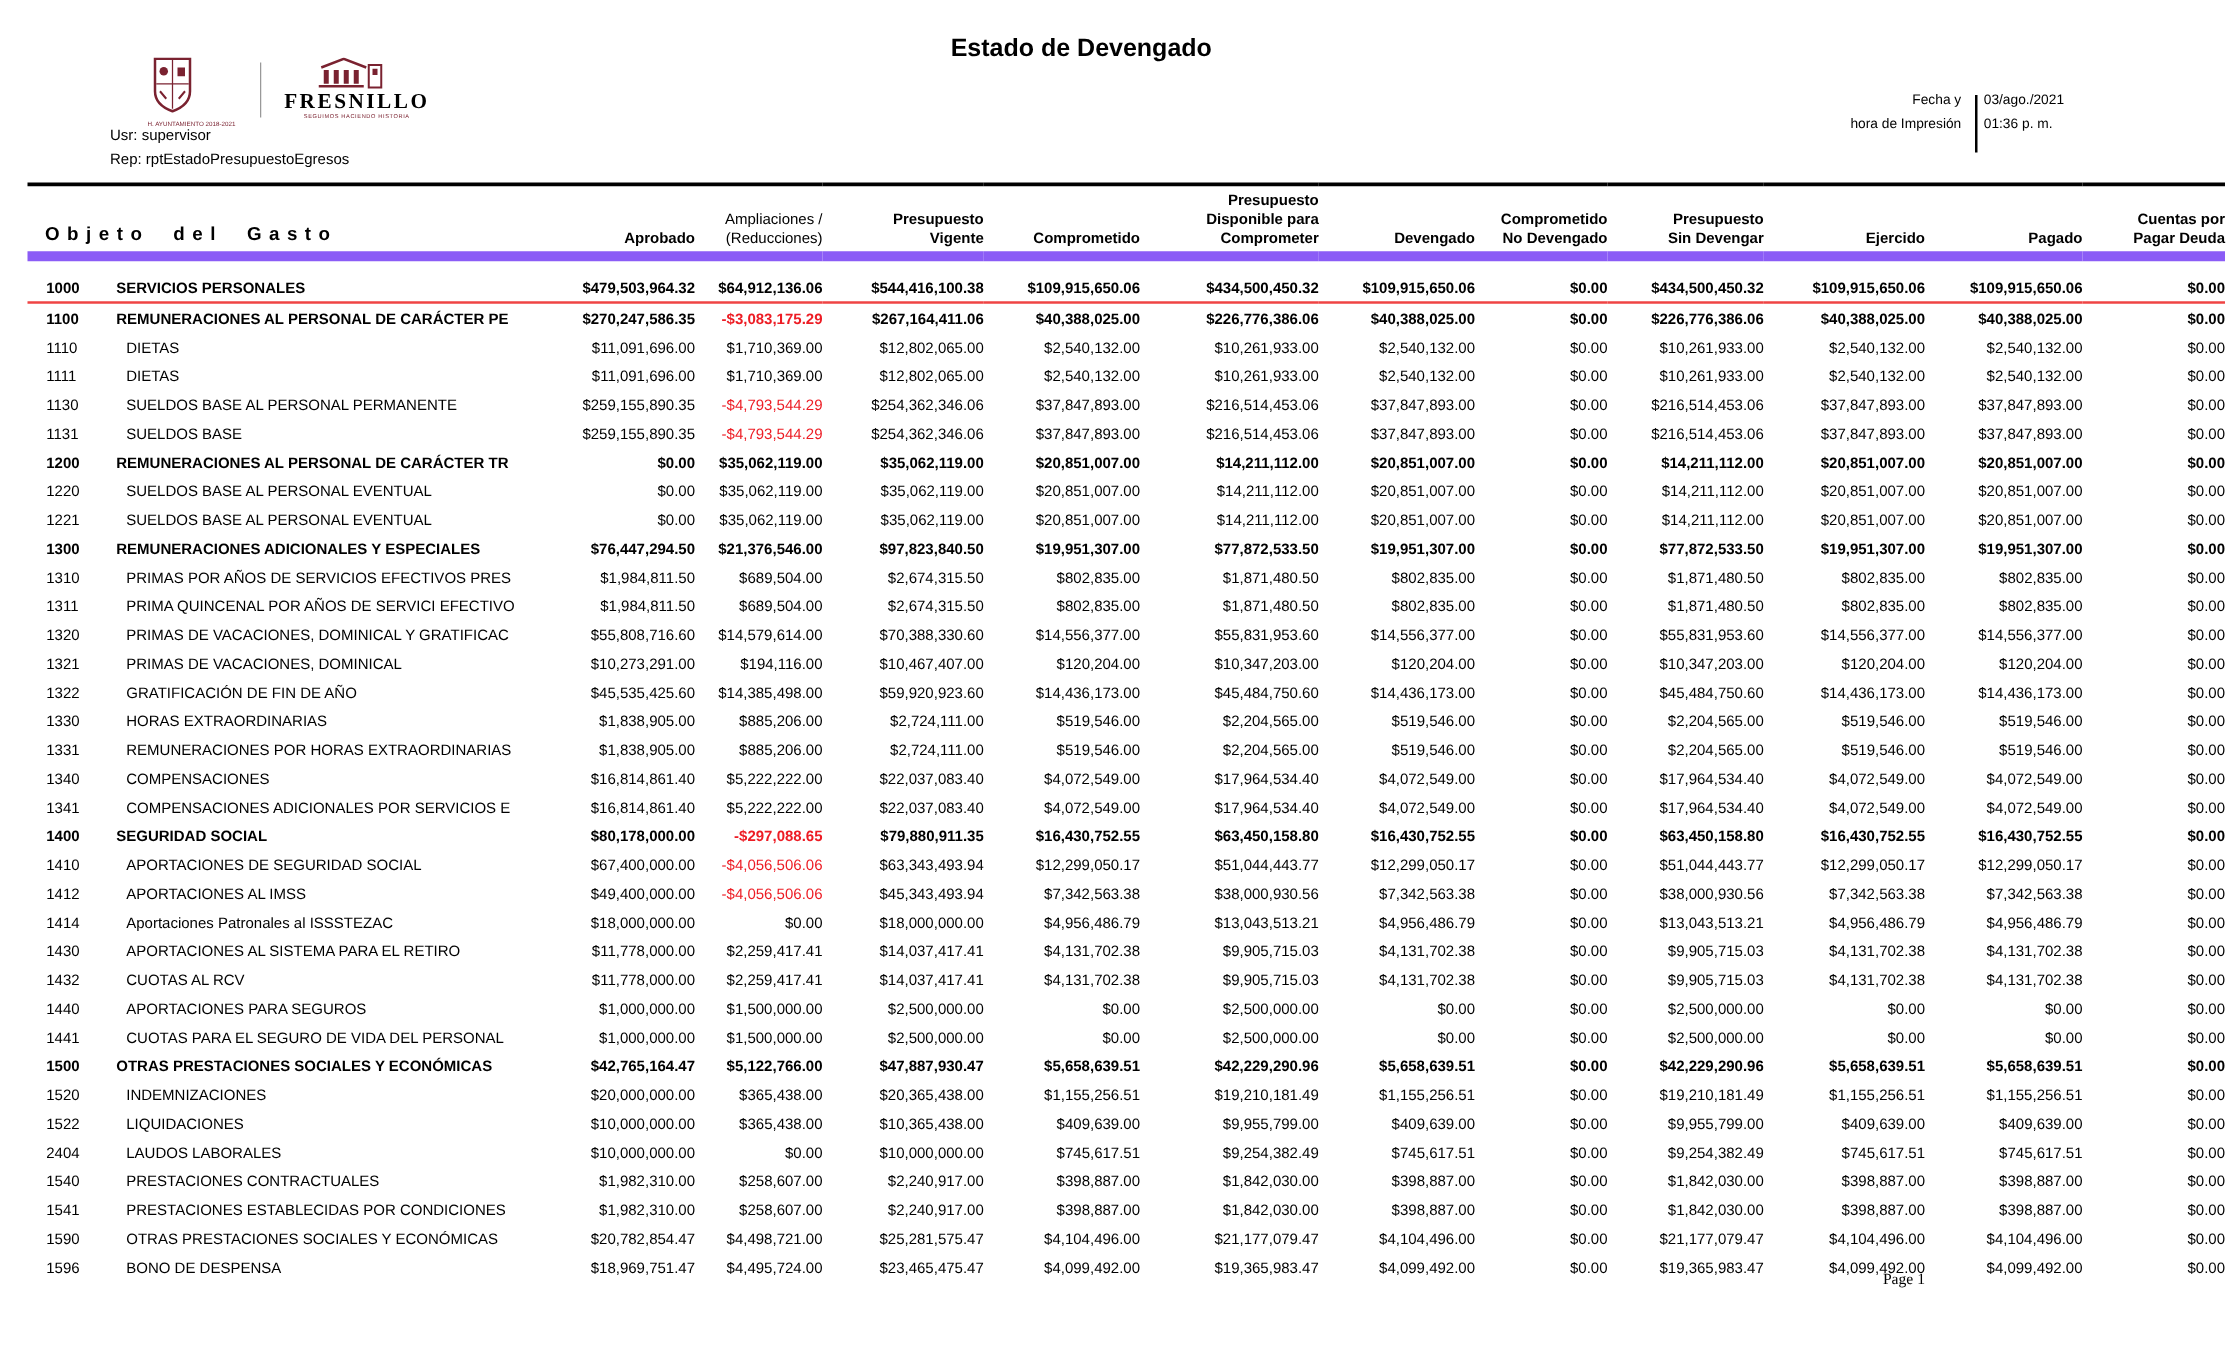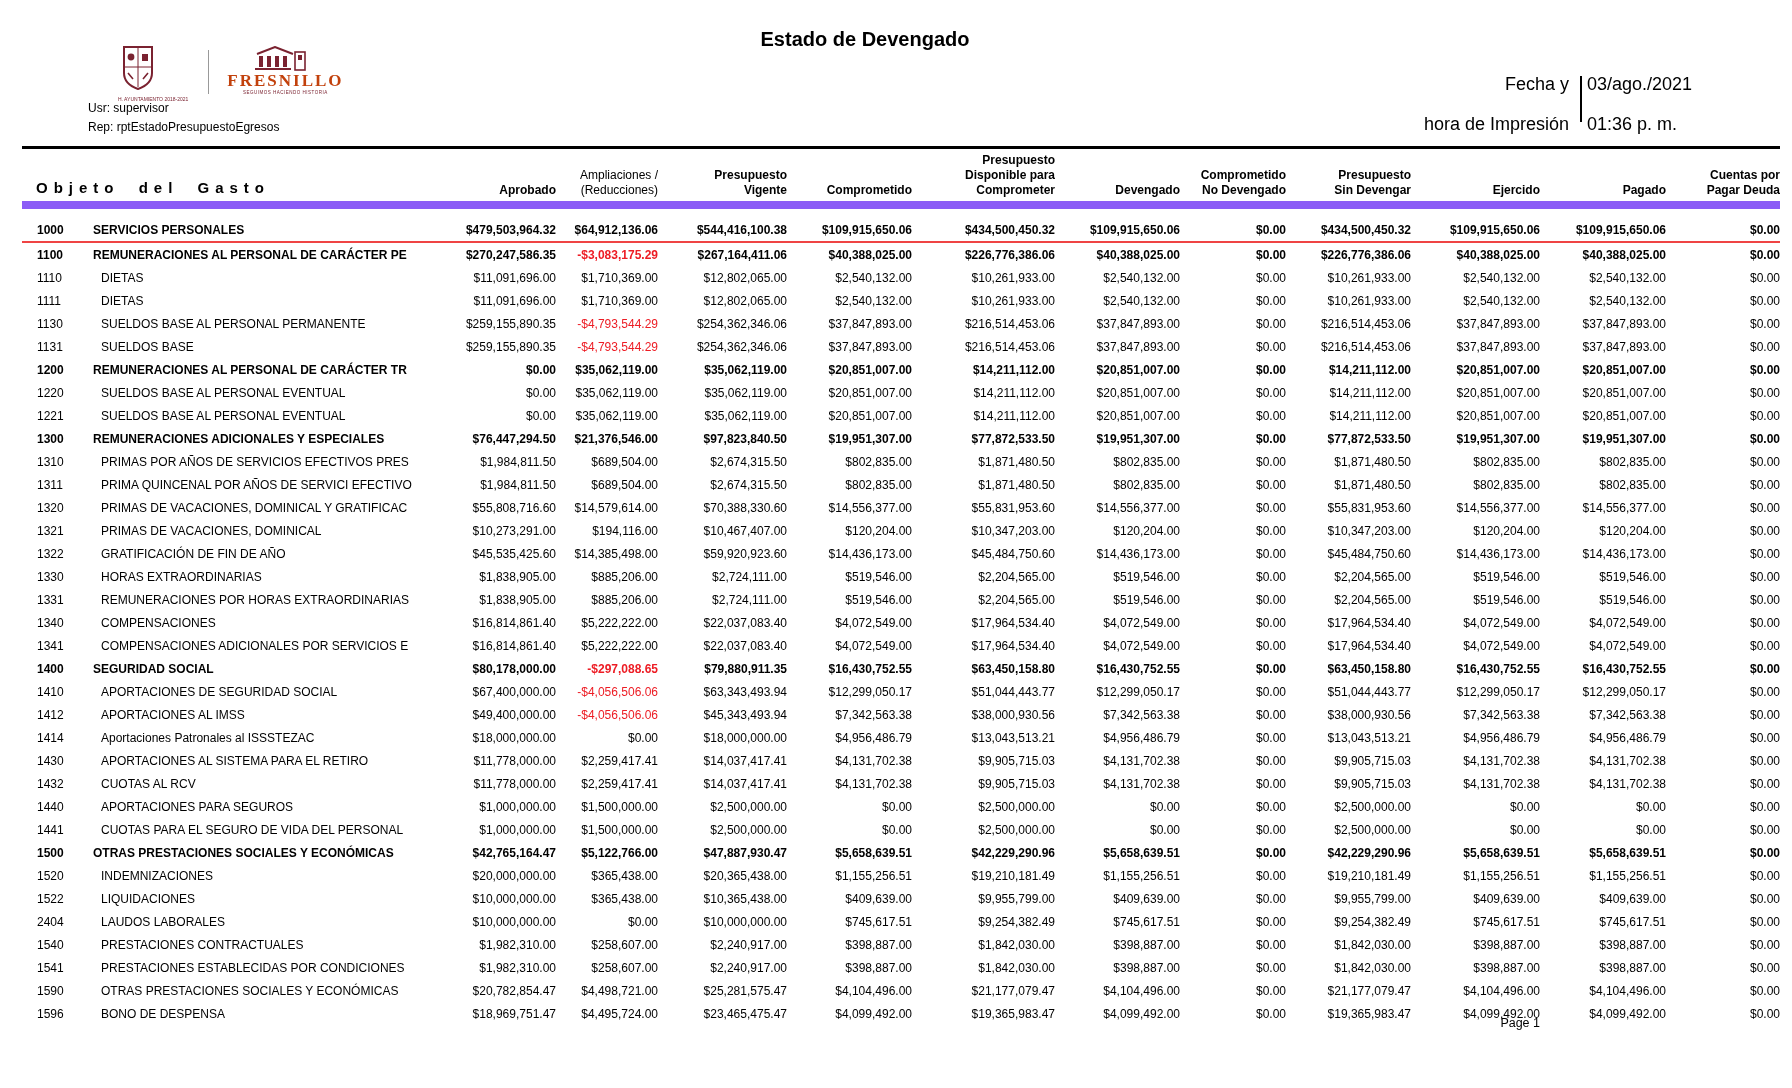--- a/index.html
+++ b/index.html
@@ -12,44 +12,44 @@
   #sub-title{font-size:20px;font-weight:bold;margin-top:6px;}
   #report-title{font-size:17px;font-weight:bold;margin-top:7px;}
 
   #usr-line{left:88px;top:101px;font-size:12px;}
   #rep-line{left:88px;top:120px;font-size:12px;}
 
   #logo-wrap{left:118px;top:46px;display:flex;align-items:flex-start;}
   #logo-sep{width:1px;height:44px;background:#999;margin:4px 18px 0 20px;}
   .crest-text{font-size:5px;color:#7a2230;text-align:center;line-height:1.2;}
   #fres-logo{display:flex;flex-direction:column;align-items:center;}
-  #fres-name{font-family:"Liberation Serif",serif;font-weight:bold;color:#c2410c;font-size:17px;letter-spacing:2px;line-height:1;}
+  #fres-name{font-family:"Liberation Serif",serif;font-weight:bold;color:#000000;font-size:17px;letter-spacing:2px;line-height:1;}
   #fres-tag{font-size:4.5px;color:#7a2230;letter-spacing:.5px;margin-top:1px;}
 
-  #print-info{left:1380px;top:74px;display:grid;grid-template-columns:197px 10px auto;row-gap:19px;font-size:18px;align-items:center;}
+  #print-info{left:1380px;top:74px;display:grid;grid-template-columns:197px 10px auto;row-gap:7px;font-size:11px;align-items:center;}
   #print-info .lab{text-align:right;padding-right:8px;}
   #print-bar{left:1580px;top:76px;width:1.5px;height:46px;background:#000;}
 
   
   #table-wrap{left:22px;top:146px;}
   table{table-layout:fixed;border-collapse:collapse;width:1758px;border-top:3px solid #000;}
   thead th{vertical-align:bottom;font-size:12px;font-weight:bold;padding:4px 0 3px 0;border-bottom:8px solid #8b5cf6;white-space:pre-line;line-height:1.25;text-align:right;height:41px;}
   th.objeto{text-align:left;font-size:15px;letter-spacing:6px;word-spacing:9px;padding-left:14px;white-space:nowrap;}
   th.light{font-weight:normal;}
   tbody td{height:23px;font-size:12px;white-space:nowrap;overflow:hidden;padding:0;vertical-align:middle;}
   tbody tr:first-child td{padding-top:9px;}
   td.code{padding-left:15px;}
   td.desc{padding-left:5px;}
   td.desc.ind{padding-left:13px;}
   td.num{text-align:right;}
   tr.bold td{font-weight:bold;}
   tr.sep td{border-bottom:2px solid #ef4444;}
   .neg{color:#ed1c24;}
 
-  #page-num{left:22px;top:1016px;width:1518px;text-align:right;font-size:12.5px;}
+  #page-num{left:22px;top:1016px;width:1518px;text-align:right;font-size:12.5px;font-family:Liberation Serif, serif;}
 </style>
 </head>
 <body>
 
 <div class="abs" id="logo-wrap">
   <div>
     <svg width="40" height="46" viewBox="0 0 40 46">
       <path d="M6 1 h28 v26 q0 11 -14 16 q-14 -5 -14 -16 Z" fill="#ffffff" stroke="#7a2230" stroke-width="2"></path>
       <line x1="20" y1="2" x2="20" y2="41" stroke="#7a2230" stroke-width="1"></line>
       <line x1="7" y1="21" x2="33" y2="21" stroke="#7a2230" stroke-width="1"></line>

